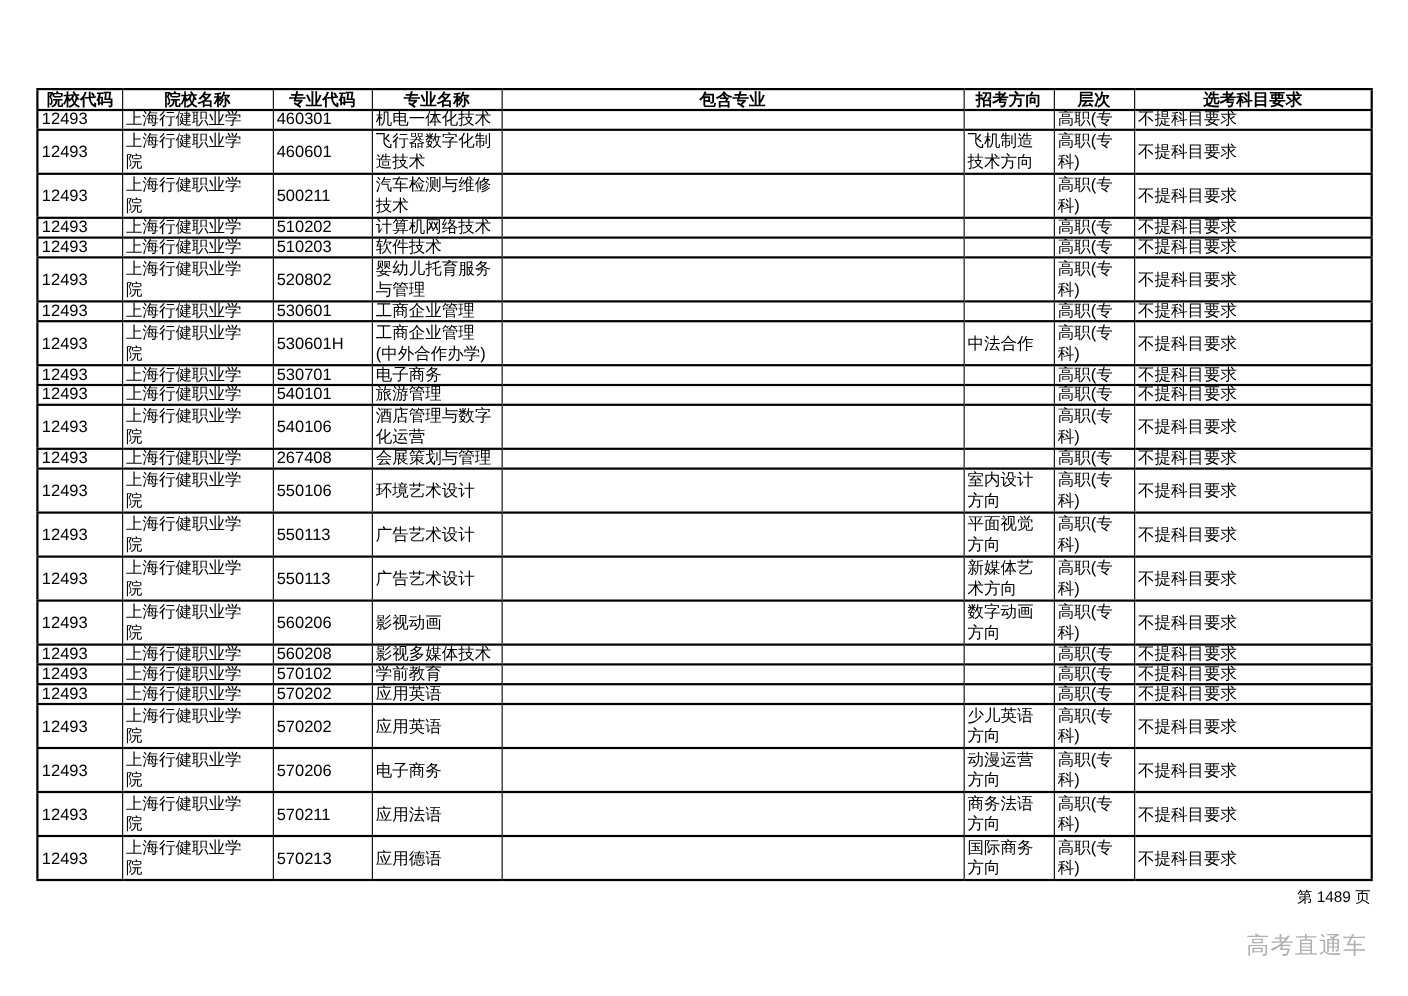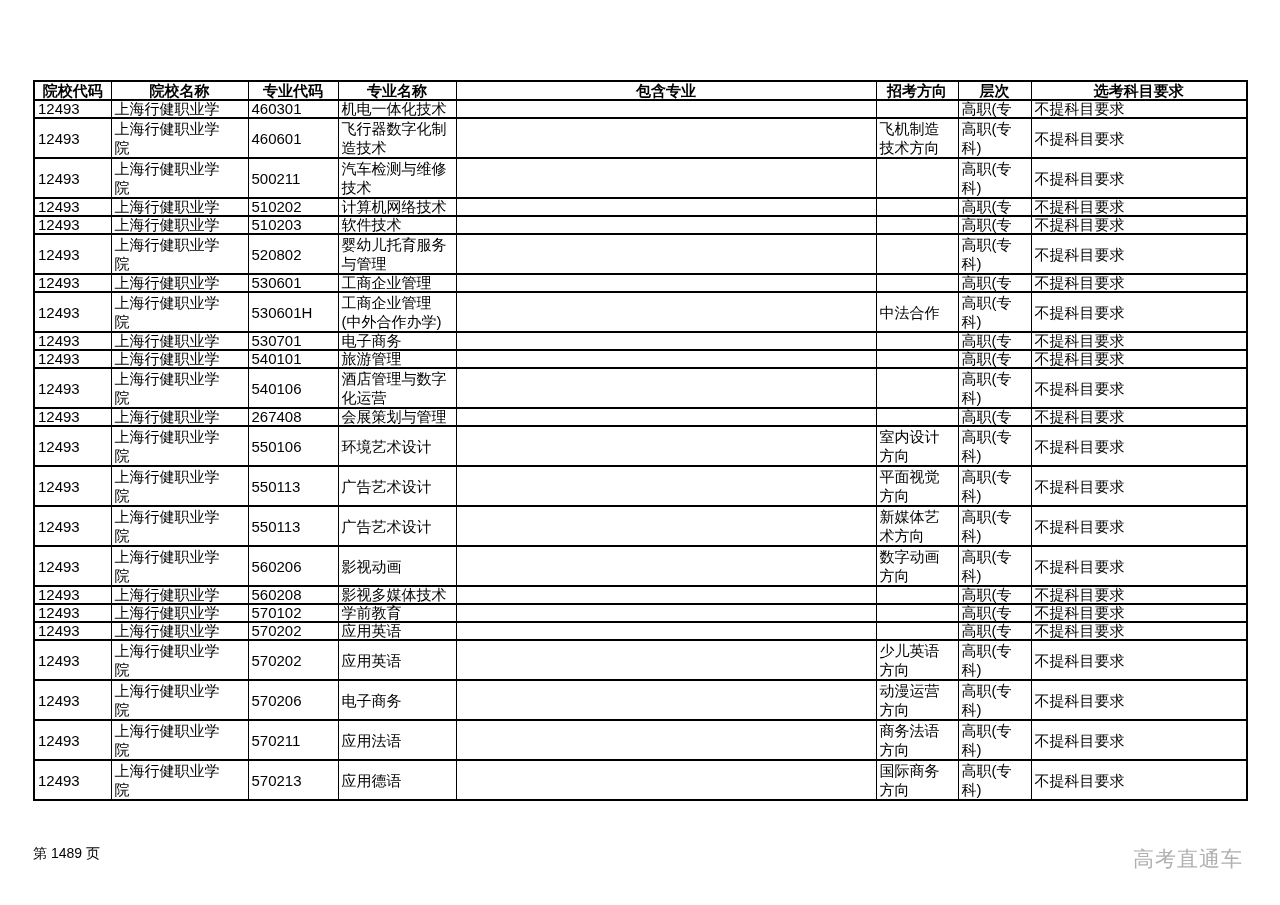--- a/index.html
+++ b/index.html
@@ -48,23 +48,23 @@
     text-align: left;
     vertical-align: middle;
     line-height: 19px;
     padding: 0 3px;
   }
   tr.r1 td { line-height: 16px; height: 16px; }
   tr.r2 td { height: 38px; }
 
   .page-number {
     position: absolute;
-    left: 33px; top: 845px;
+    left: 33px; top: 807px;
     width: 1213px;
-    text-align: left;
+    text-align: right;
     font-size: 14px;
     color: var(--text);
   }
   .watermark {
     position: absolute;
     top: 845px; right: 37px;
     font-size: 21px;
     letter-spacing: 1px;
     color: var(--watermark);
   }

